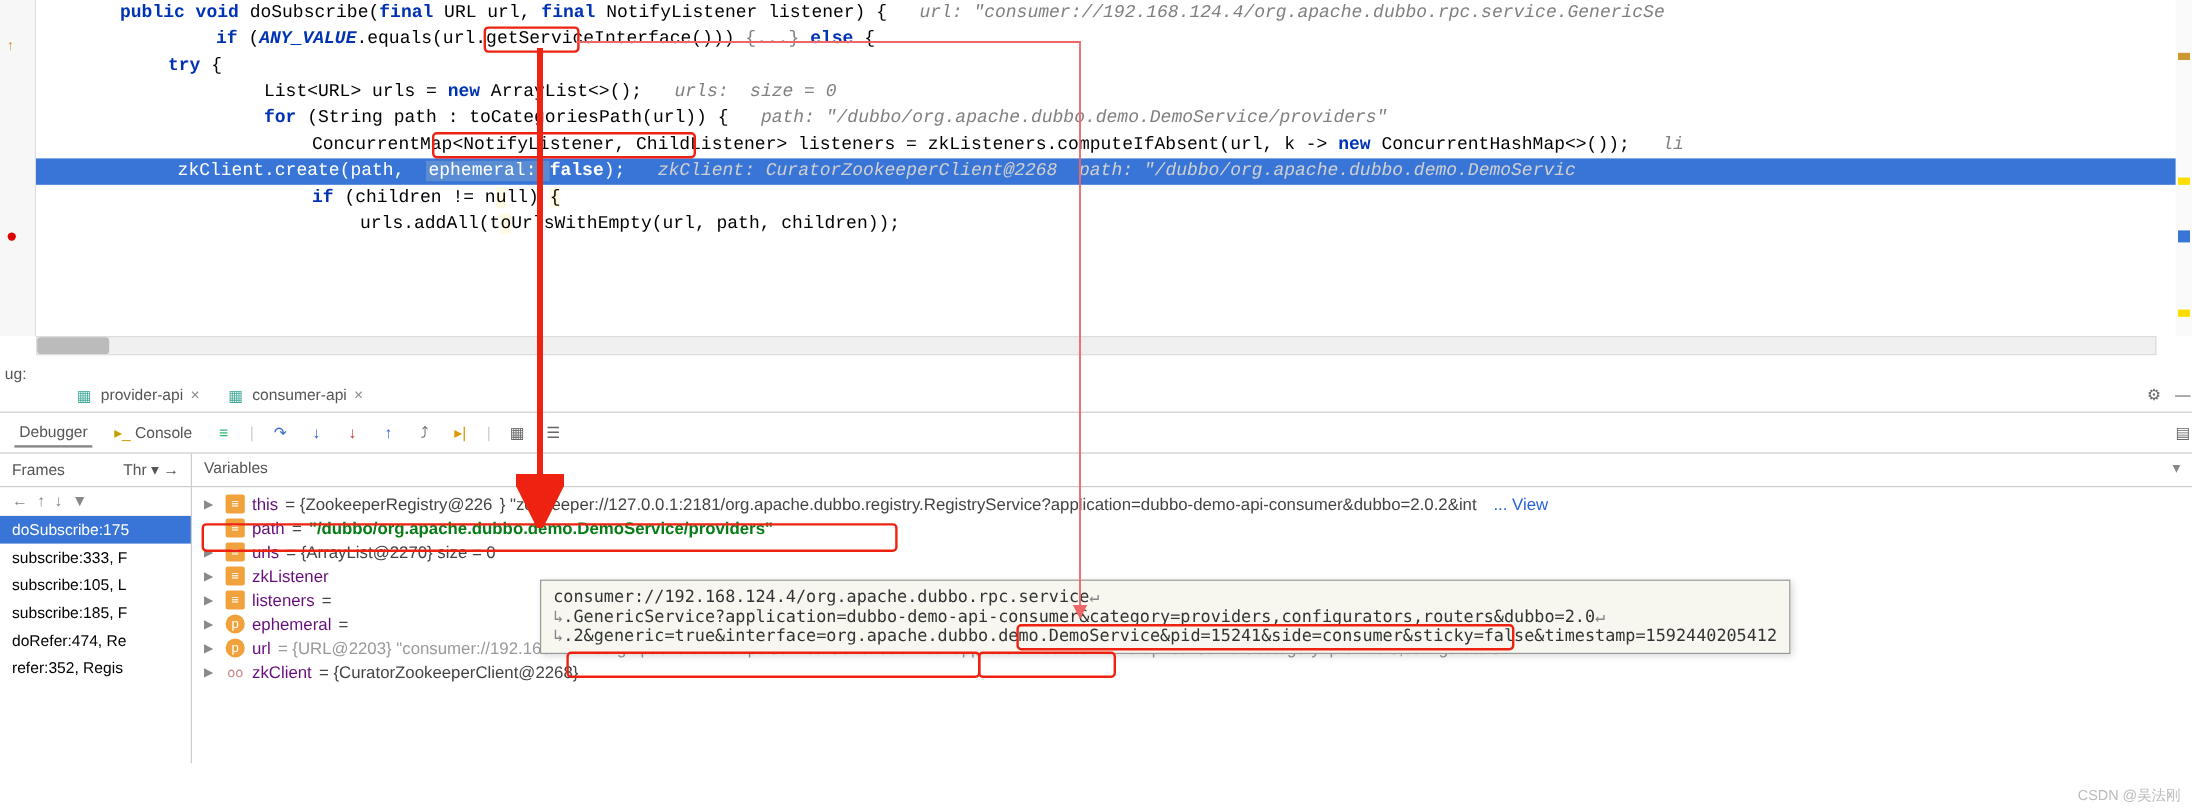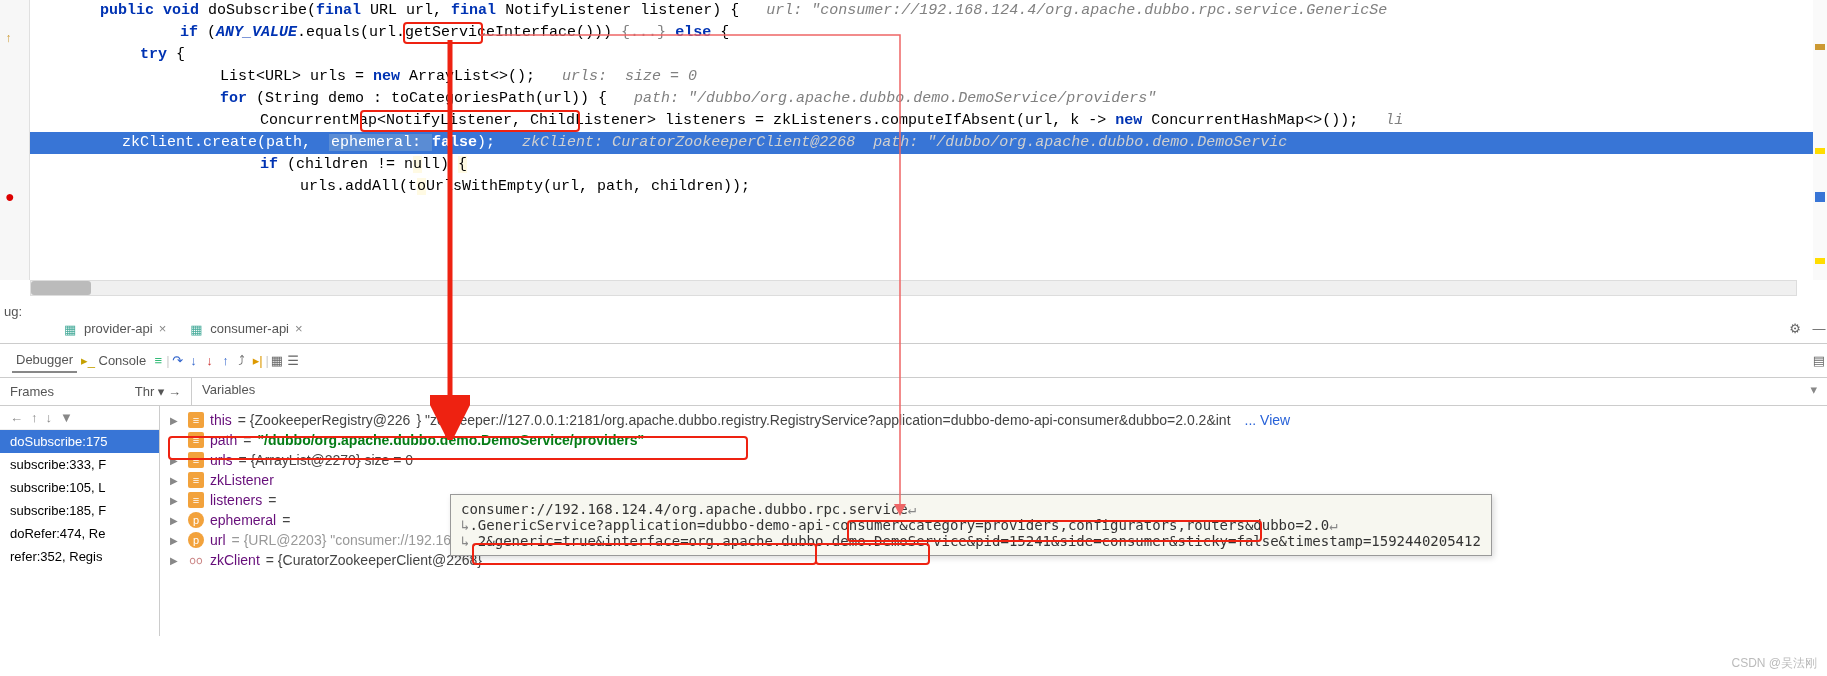--- a/index.html
+++ b/index.html
@@ -16,43 +16,43 @@
 .com{color:#808080;font-style:italic}
 .fold{color:#808080}
 .redbox{position:absolute;border:2px solid #e21;border-radius:4px;z-index:5;pointer-events:none}
 .arrow{position:absolute;z-index:6;pointer-events:none}
 .scrollbar{height:16px;background:#f0f0f0;margin:0 30px 0 30px;border:1px solid #ddd}
 .scrollbar-thumb{height:100%;width:60px;background:#bbb;border-radius:3px}
 .tabs-row{display:flex;align-items:center;height:30px;border-bottom:1px solid #ccc;font-family:-apple-system,Helvetica,Arial,sans-serif;font-size:13px;color:#555;padding-left:8px;gap:8px}
 .tab{display:flex;align-items:center;gap:6px;padding:4px 8px;height:100%}
 .tab .close{color:#888;cursor:pointer}
 .tab-icon{width:14px;height:14px;display:inline-block}
-.dbg-row{display:flex;align-items:center;height:34px;border-bottom:1px solid #ccc;font-family:-apple-system,Helvetica,Arial,sans-serif;font-size:13px;padding-left:12px;gap:0}
+.dbg-row{display:flex;align-items:center;height:34px;border-bottom:1px solid #ccc;font-family:-apple-system,Helvetica,Arial,sans-serif;font-size:13px;padding-left:12px;gap:14px}
 .dbg-tab{padding:4px;color:#555}
 .ico{width:16px;height:16px;display:inline-flex;align-items:center;justify-content:center;color:#666}
 .header-row{display:flex;height:28px;border-bottom:1px solid #ccc;font-family:-apple-system,Helvetica,Arial,sans-serif;font-size:13px;color:#555}
-.frames-head{width:192px;padding:4px 10px;display:flex;justify-content:space-between;align-items:center;border-right:1px solid #ccc}
+.frames-head{width:160px;padding:4px 10px;display:flex;justify-content:space-between;align-items:center;border-right:1px solid #ccc}
 .vars-head{padding:4px 10px}
 .panels{display:flex;height:230px}
 .frames-panel{width:160px;border-right:1px solid #ccc;font-family:-apple-system,Helvetica,Arial,sans-serif;font-size:13px}
 .frames-tools{display:flex;gap:8px;padding:4px 10px;border-bottom:1px solid #eee;color:#888}
 .frame-item{padding:4px 10px;white-space:nowrap;overflow:hidden}
 .frame-sel{background:#3875d6;color:#fff}
 .vars-panel{flex:1;padding:4px 0;font-family:-apple-system,Helvetica,Arial,sans-serif;font-size:14px;position:relative}
 .var-row{display:flex;align-items:center;gap:6px;padding:2px 10px;white-space:nowrap}
 .tri{color:#888;font-size:10px;width:12px}
 .var-ico{width:16px;height:16px;border-radius:2px;display:flex;align-items:center;justify-content:center;font-size:11px;color:#fff}
 .var-ico.obj{background:#f2a23c}
 .var-ico.p{background:#f2a23c;border-radius:50%}
 .var-ico.oo{background:transparent}
 .var-name{color:#660e7a}
 .var-val{color:#444}
 .var-str{color:#067d17;font-weight:bold}
 .viewlink{color:#2862d8;margin-left:8px}
-.tooltip{position:absolute;left:290px;top:88px;background:#f7f7f0;border:1px solid #999;padding:6px 10px;font-family:Menlo,monospace;font-size:14px;color:#333;z-index:3;white-space:pre;box-shadow:2px 2px 6px rgba(0,0,0,.15)}
+.tooltip{position:absolute;left:290px;top:77px;background:#f7f7f0;border:1px solid #999;padding:6px 10px;font-family:Menlo,monospace;font-size:14px;color:#333;z-index:3;white-space:pre;box-shadow:2px 2px 6px rgba(0,0,0,.15)}
 .tooltip .ret{color:#888}
 .watermark{position:absolute;right:10px;bottom:4px;font-size:12px;color:#bbb;font-family:-apple-system,sans-serif}
 .right-gutter{position:absolute;right:0;top:0;width:14px;height:280px;background:#fafafa}
 .rg-mark{position:absolute;right:2px;width:10px;height:6px}
 .ug{position:absolute;left:0;top:300px;font-family:-apple-system,sans-serif;font-size:13px;color:#555;padding:4px}
 </style>
 </head>
 <body>
 
 <div class="editor">
@@ -63,23 +63,23 @@
   <div class="right-gutter">
     <div class="rg-mark" style="top:44px;background:#c93"></div>
     <div class="rg-mark" style="top:148px;background:#fd0"></div>
     <div class="rg-mark" style="top:192px;background:#3875d6;height:10px"></div>
     <div class="rg-mark" style="top:258px;background:#fd0"></div>
   </div>
   <div class="code-line"><span class="kw">public void </span><span>doSubscribe(</span><span class="kw">final </span><span>URL url</span><span>, </span><span class="kw">final </span><span>NotifyListener listener) {   </span><span class="com">url: "consumer://192.168.124.4/org.apache.dubbo.rpc.service.GenericSe</span></div>
   <div class="code-line" style="padding-left:150px"><span class="kw">if </span><span>(</span><span class="kw" style="font-style:italic">ANY_VALUE</span><span>.equals(url.getServiceInterface())) </span><span class="fold">{...}</span><span class="kw"> else </span><span>{</span></div>
   <div class="code-line" style="padding-left:110px"><span class="kw">try </span><span>{</span></div>
   <div class="code-line" style="padding-left:190px"><span>List&lt;URL&gt; urls = </span><span class="kw">new </span><span>ArrayList&lt;&gt;();   </span><span class="com">urls:  size = 0</span></div>
-  <div class="code-line" style="padding-left:190px"><span class="kw">for </span><span>(String demo : </span><span>toCategoriesPath(url)</span><span>) {   </span><span class="com">path: "/dubbo/org.apache.dubbo.demo.DemoService/providers"</span></div>
+  <div class="code-line" style="padding-left:190px"><span class="kw">for </span><span>(String path : </span><span>toCategoriesPath(url)</span><span>) {   </span><span class="com">path: "/dubbo/org.apache.dubbo.demo.DemoService/providers"</span></div>
   <div class="code-line" style="padding-left:230px"><span>ConcurrentMap&lt;NotifyListener, ChildListener&gt; listeners = zkListeners.computeIfAbsent(url, k -&gt; </span><span class="kw">new </span><span>ConcurrentHashMap&lt;&gt;());   </span><span class="com">li</span></div>
-  <div class="code-line highlighted" style="padding-left:92px"><span>zkClient.create(path,  </span><span style="background:#5a8cd4;padding:0 2px">ephemeral: </span><span class="kw">false</span><span>);   </span><span class="com" style="color:#d0d0d0">zkClient: CuratorZookeeperClient@2268  path: "/dubbo/org.apache.dubbo.demo.DemoServic</span></div>
+  <div class="code-line highlighted" style="padding-left:118px"><span>zkClient.create(path,  </span><span style="background:#5a8cd4;padding:0 2px">ephemeral: </span><span class="kw">false</span><span>);   </span><span class="com" style="color:#d0d0d0">zkClient: CuratorZookeeperClient@2268  path: "/dubbo/org.apache.dubbo.demo.DemoServic</span></div>
   <div class="code-line" style="padding-left:230px"><span class="kw">if </span><span>(children != n</span><span style="background:#fffae3">u</span><span>ll) </span><span style="background:#fffae3">{</span></div>
   <div class="code-line" style="padding-left:270px"><span>urls.addAll(t</span><span style="background:#fffae3">o</span><span>UrlsWithEmpty(url, path, children));</span></div>
 </div>
 <div class="scrollbar">
     <div class="scrollbar-thumb"></div>
   </div>
 
 <div class="redbox" style="left:403px;top:22px;width:80px;height:22px"></div>
 <div class="redbox" style="left:360px;top:110px;width:220px;height:22px"></div>
 

